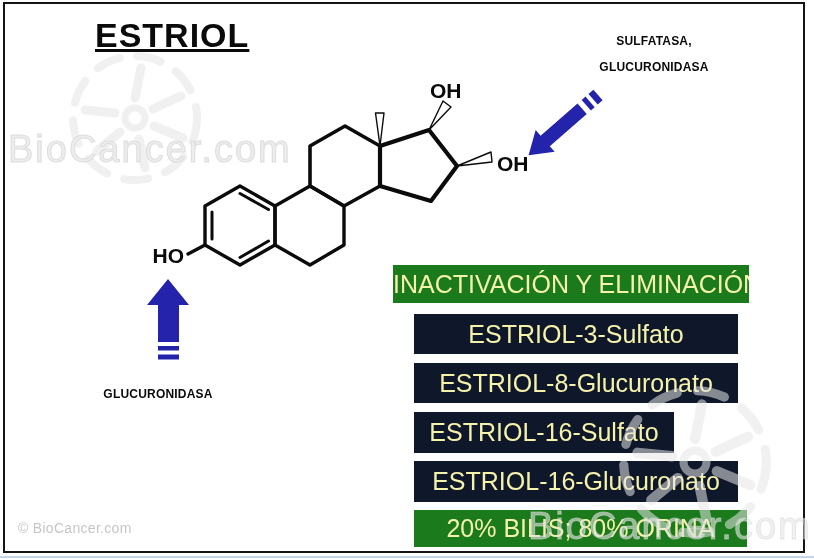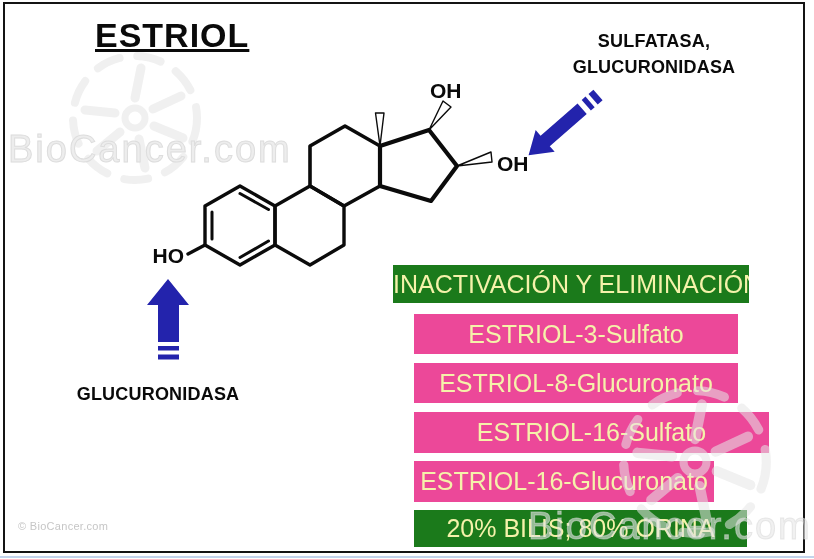--- a/index.html
+++ b/index.html
@@ -14,39 +14,39 @@
   #bottom-accent{
     position:absolute;left:0;top:556px;width:814px;height:2px;
     background:#b9cde9;opacity:.85;
   }
   .abs{position:absolute;}
   #diagram-title{
     left:95px;top:16px;font-size:34px;font-weight:bold;color:#0a0a0a;
     text-decoration:underline;letter-spacing:1px;z-index:2;
   }
   .enzyme-label{
-    text-align:center;font-weight:bold;color:#0a0a0a;font-size:18px;
+    text-align:center;font-weight:bold;color:#0a0a0a;font-size:12px;
     line-height:26px;z-index:2;letter-spacing:.2px;
   }
   #enzymes-top-right{left:540px;top:28px;width:228px;}
   #enzymes-bottom-left{left:56px;top:380px;width:204px;line-height:28px;}
   .banner{
     z-index:2;text-align:center;color:#F5F2AA;font-size:25px;
     white-space:nowrap;overflow:hidden;
   }
   .banner.green{background:#1B7A1B;}
-  .banner.navy{background:#ec4899;}
+  .banner.navy{background:#0f172a;}
   #banner-header{left:393px;top:265px;width:356px;height:38px;line-height:38px;}
   #banner-item-0{left:414px;top:314px;width:324px;height:40px;line-height:40px;}
   #banner-item-1{left:414px;top:363px;width:324px;height:40px;line-height:40px;}
-  #banner-item-2{left:414px;top:412px;width:355px;height:41px;line-height:41px;}
-  #banner-item-3{left:414px;top:461px;width:300px;height:41px;line-height:41px;}
+  #banner-item-2{left:414px;top:412px;width:260px;height:41px;line-height:41px;}
+  #banner-item-3{left:414px;top:461px;width:324px;height:41px;line-height:41px;}
   #banner-footer{left:414px;top:510px;width:333px;height:37px;line-height:37px;}
   #copyright{
-    left:18px;top:520px;font-size:11px;color:#c6c6c6;z-index:2;letter-spacing:.3px;
+    left:18px;top:520px;font-size:14px;color:#c6c6c6;z-index:2;letter-spacing:.3px;
   }
   svg{position:absolute;left:0;top:0;}
   #base-layer{z-index:1;}
   #overlay-layer{z-index:3;pointer-events:none;}
 </style>
 </head>
 <body>
 
 <div id="stage">
 

